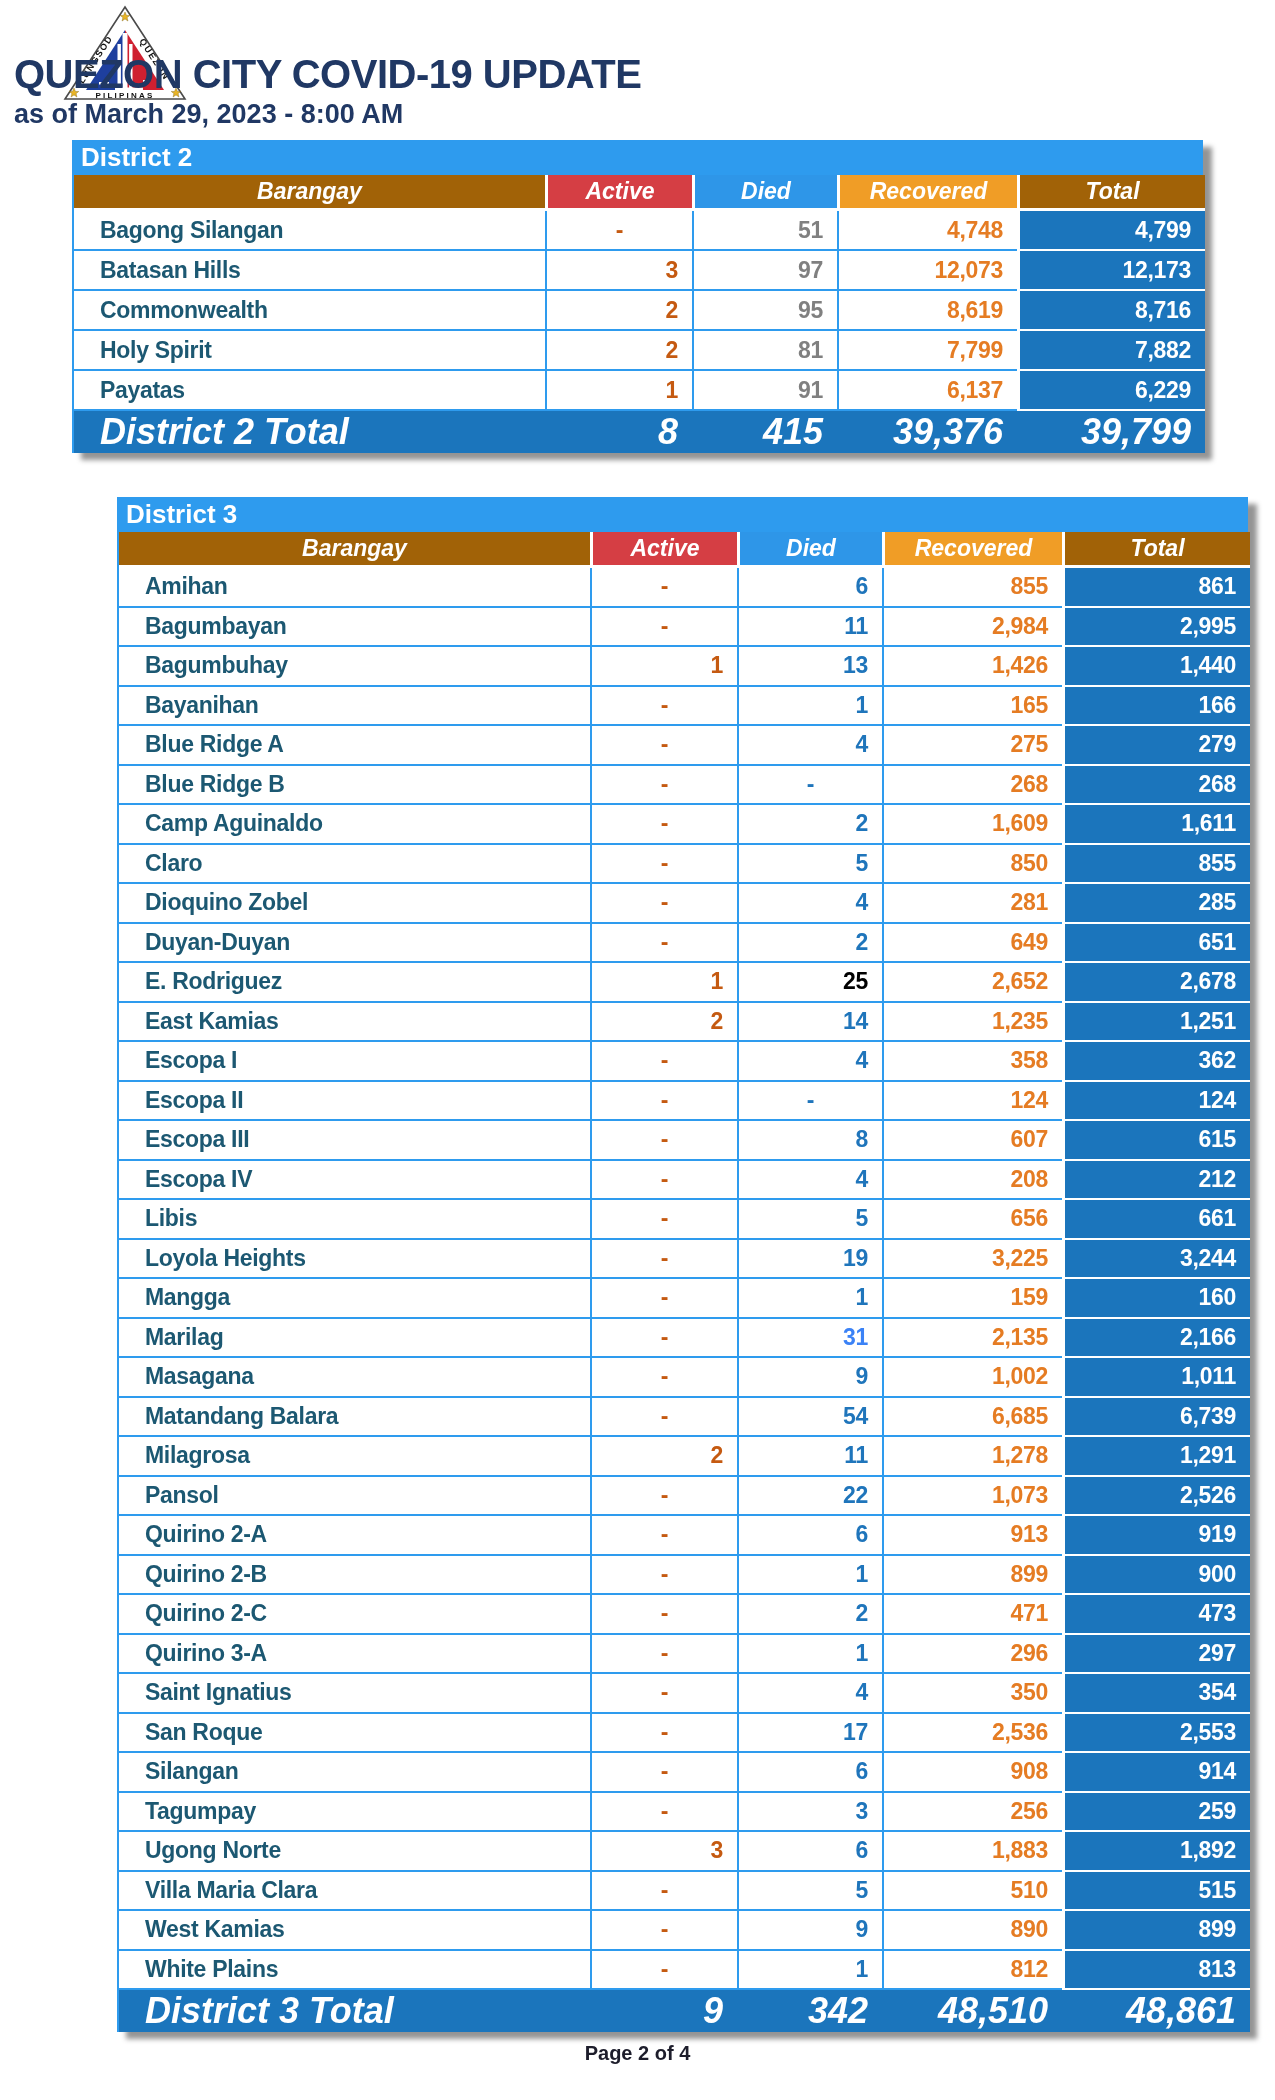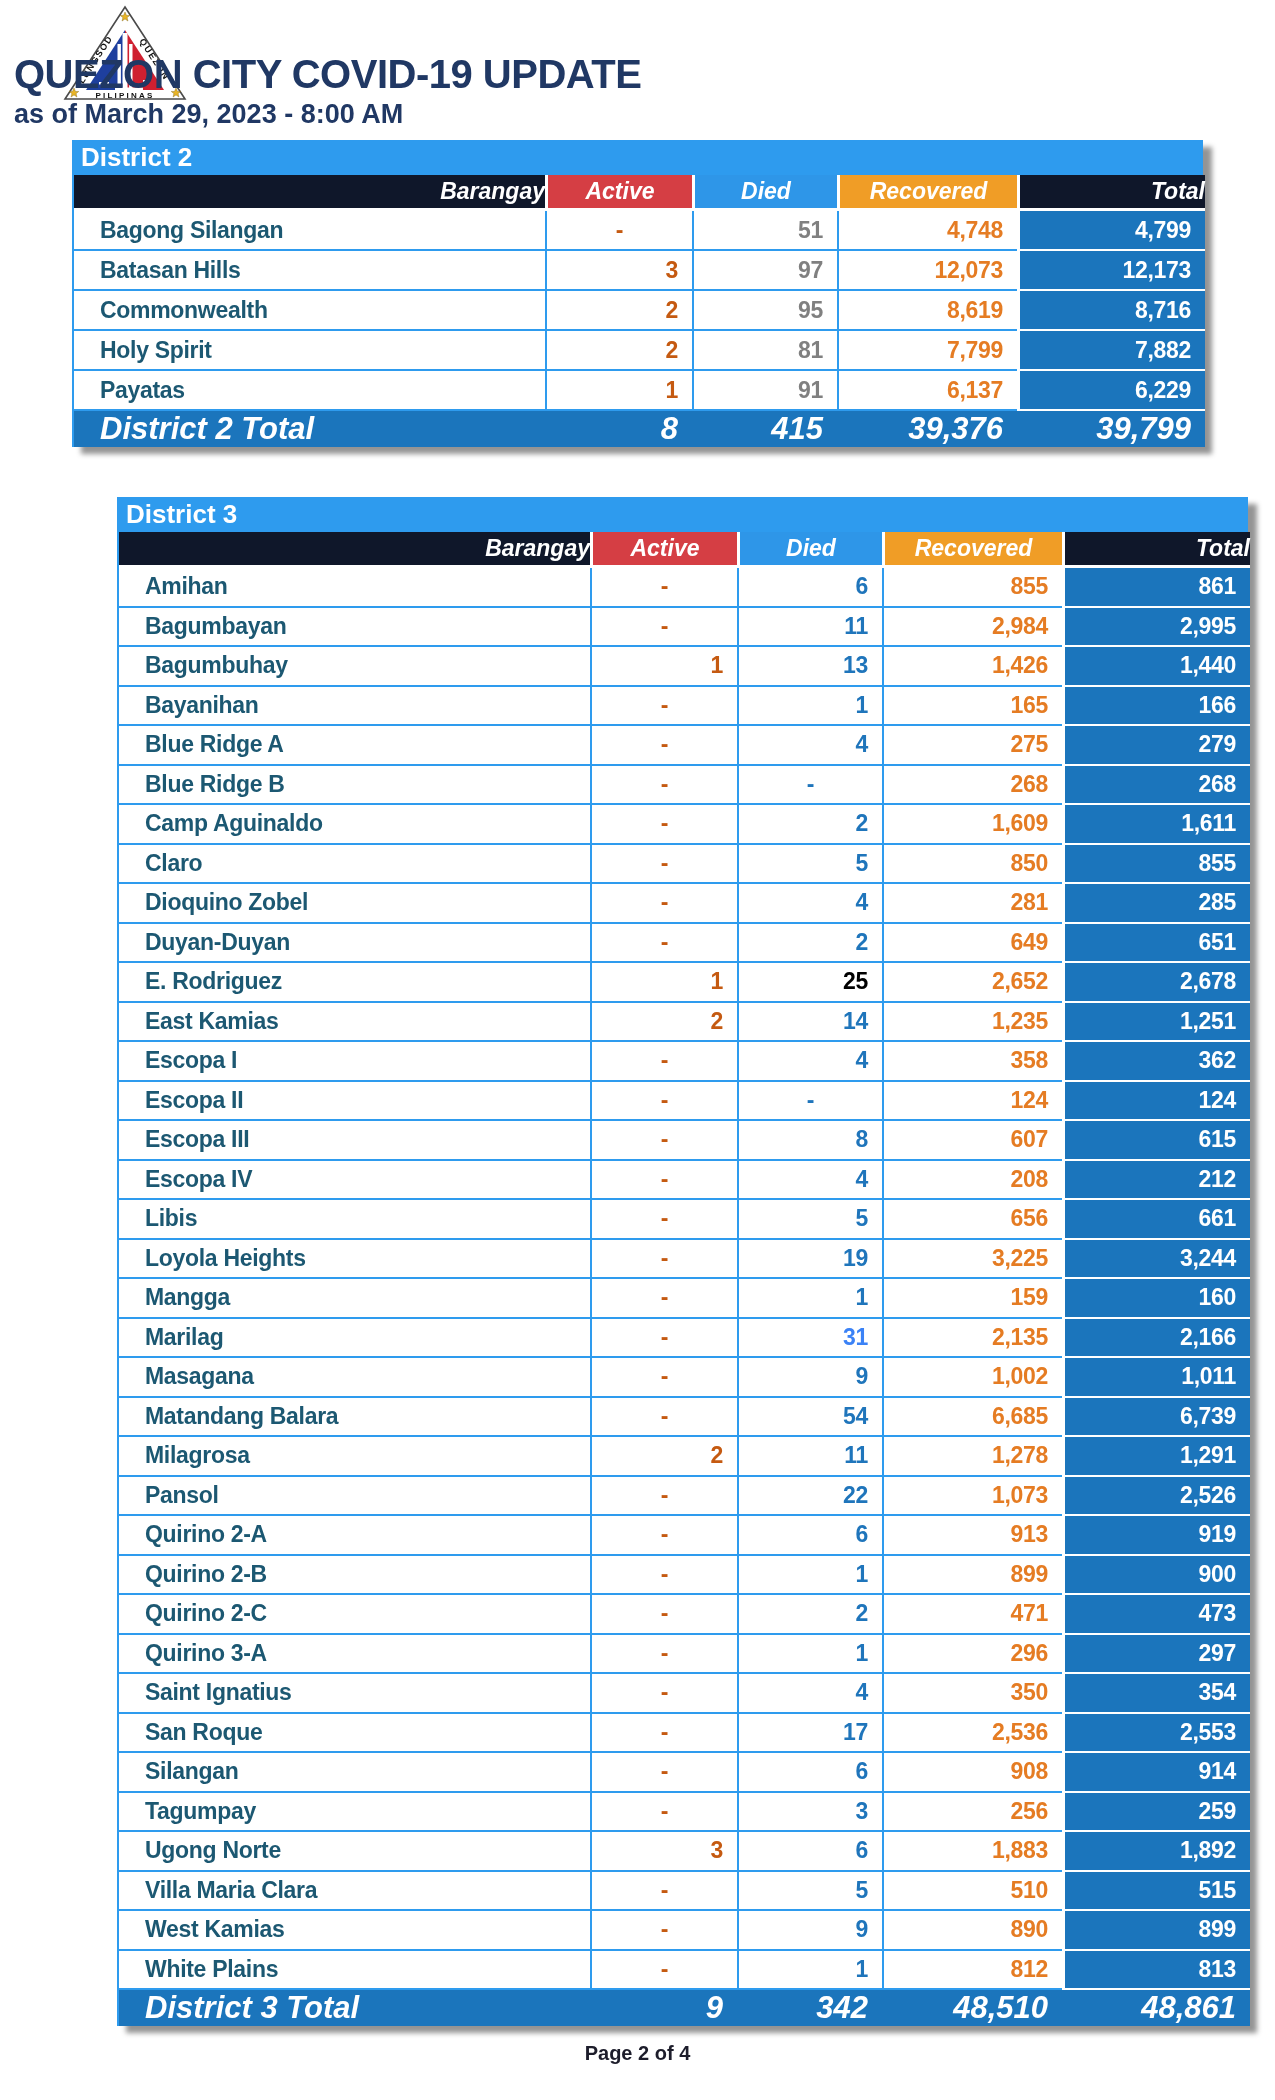--- a/index.html
+++ b/index.html
@@ -25,40 +25,40 @@
     height:35px;background:#2e9bee;color:#ffffff;font-size:26px;font-weight:700;
     line-height:35px;padding-left:9px;box-sizing:border-box;
   }
   table.cv{border-collapse:separate;border-spacing:0;table-layout:fixed;width:100%;
     border-left:2px solid #2e9bee;}
   thead th{
     color:#ffffff;font-style:italic;font-weight:700;font-size:23px;text-align:center;
     height:33px;padding:0;border-bottom:3px solid #ffffff;
   }
   thead th + th{border-left:3px solid #ffffff;}
-  th.h-barangay,th.h-total{background:#0f172a;text-align:right;}
+  th.h-barangay,th.h-total{background:#a16207;}
   th.h-active{background:#d53e44;}
   th.h-died{background:#2e96e8;}
   th.h-recovered{background:#f09d26;}
   tbody td{
     background:#ffffff;height:38px;font-weight:700;font-size:23px;letter-spacing:-0.3px;
     padding:0;border-bottom:2px solid #2e9bee;white-space:nowrap;overflow:hidden;
   }
   .district.d3 tbody td{height:37.5px;}
   td.c-name{color:#1c5872;text-align:left;padding-left:26px;}
   td.c-active{color:#c55a11;text-align:right;padding-right:14px;border-left:2px solid #2e9bee;}
   td.c-died{text-align:right;padding-right:14px;border-left:2px solid #2e9bee;}
   td.c-recovered{color:#e57c23;text-align:right;padding-right:14px;border-left:2px solid #2e9bee;}
   td.c-total{
     background:#1b75bc;color:#ffffff;text-align:right;padding-right:14px;
     border-left:3px solid #ffffff;border-bottom:2px solid #ffffff;
   }
   td.dash{text-align:center;padding-right:0;}
   tfoot td{
-    background:#1b75bc;color:#ffffff;font-style:italic;font-weight:700;font-size:31px;
+    background:#1b75bc;color:#ffffff;font-style:italic;font-weight:700;font-size:36px;
     height:36px;padding:0;
   }
   tfoot td.t-label{text-align:left;padding-left:26px;}
   tfoot td.t-num{text-align:right;padding-right:14px;}
   
   .page-footer{
     position:absolute;left:0;top:2042px;width:100%;text-align:center;
     font-size:20px;font-weight:600;color:#1d1d2b;
   }
 </style>

